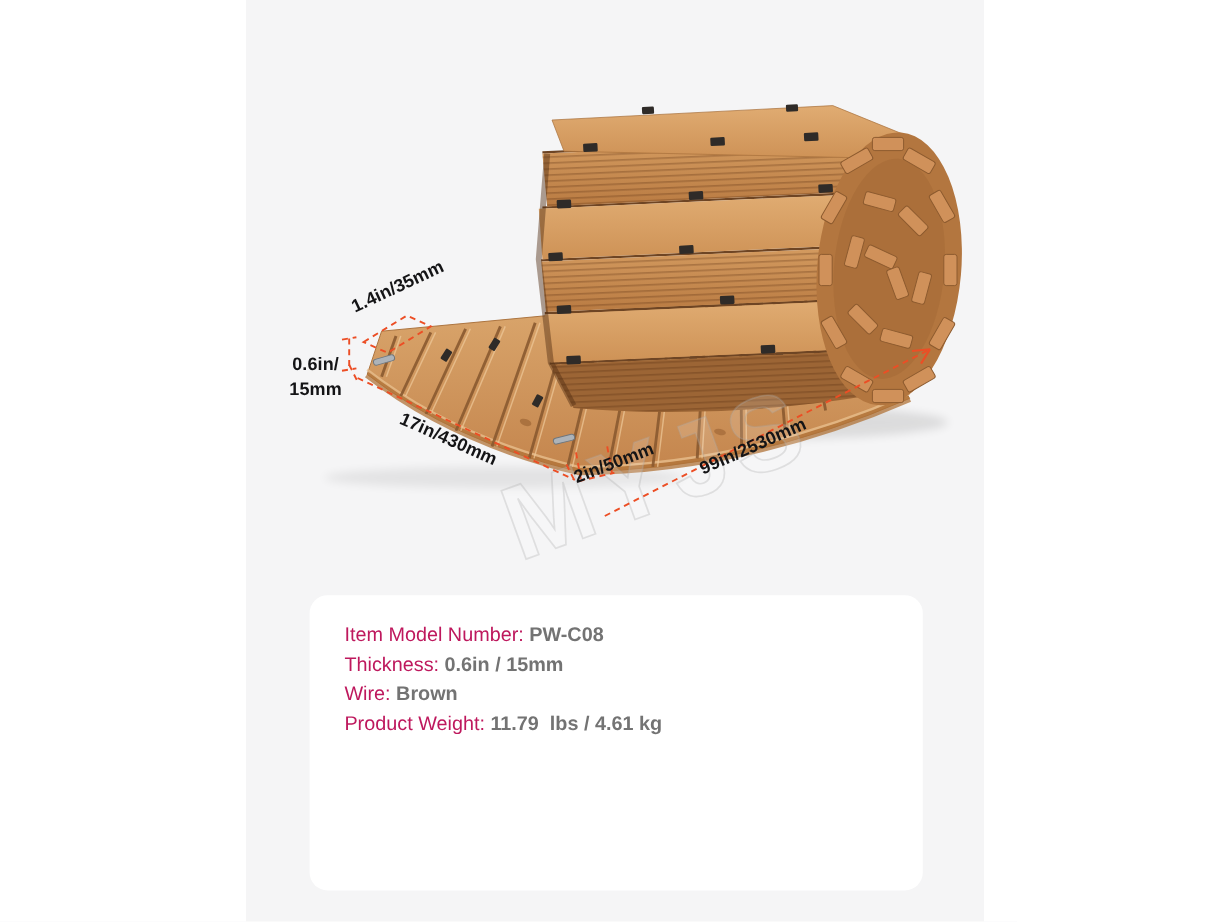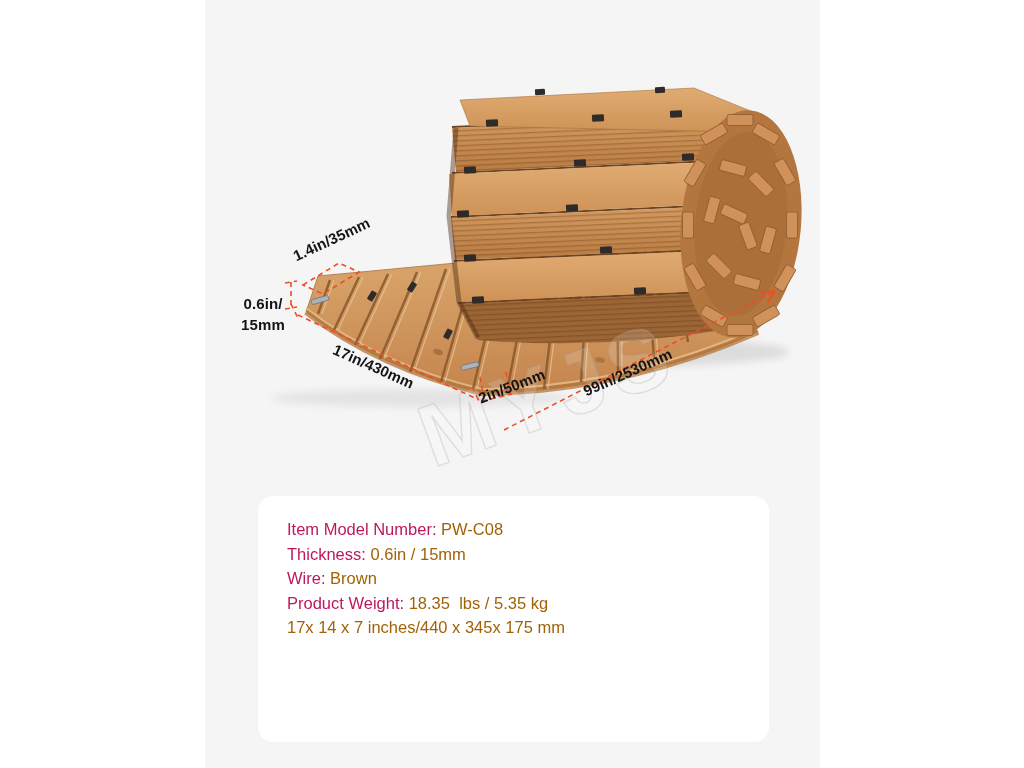--- a/index.html
+++ b/index.html
@@ -14,21 +14,21 @@
   .dim-thickness{left:233px;top:253px;width:60px;text-align:center;line-height:21px;margin-top:40px;}
   .dim-slatw{left:294px;top:248px;transform:rotate(-25deg);}
   .dim-matw{left:334px;top:340px;transform:rotate(24deg);}
   .dim-gap{left:479px;top:390px;transform:rotate(-21deg);}
   .dim-length{left:584px;top:383px;transform:rotate(-24deg);}
 
   
   .spec-card{position:absolute;left:258px;top:496px;width:511px;height:246px;background:#ffffff;border-radius:15px;box-sizing:border-box;padding:21px 20px 0 29px;}
   .spec-row{font-size:16.5px;line-height:24.5px;white-space:nowrap;}
   .lab{color:#be185d;font-weight:400;white-space:pre-wrap;}
-  .val{color:#a16207;font-weight:400;white-space:pre-wrap;}
+  .val{color:#737373;font-weight:700;white-space:pre-wrap;}
 </style>
 </head>
 <body>
 
 <div class="page">
   <div class="content"></div>
 
   <svg class="scene-svg" viewBox="0 0 1024 768" xmlns="http://www.w3.org/2000/svg">
     <defs>
       <linearGradient id="matGrad" x1="0" y1="0" x2="0" y2="1">
@@ -214,16 +214,15 @@
   </div>
   <div class="dim rot dim-slatw">1.4in/35mm</div>
   <div class="dim rot dim-matw">17in/430mm</div>
   <div class="dim rot dim-gap">2in/50mm</div>
   <div class="dim rot dim-length">99in/2530mm</div>
 
   <div class="spec-card">
     <div class="spec-row"><span class="lab">Item Model Number: </span><span class="val">PW-C08</span></div>
     <div class="spec-row"><span class="lab">Thickness: </span><span class="val">0.6in / 15mm</span></div>
     <div class="spec-row"><span class="lab">Wire: </span><span class="val">Brown</span></div>
-    <div class="spec-row"><span class="lab">Product Weight: </span><span class="val">18.35  lbs / 5.35 kg</span></div>
-    <div class="spec-row"><span class="lab"></span><span class="val">17x 14 x 7 inches/440 x 345x 175 mm</span></div>
+    <div class="spec-row"><span class="lab">Product Weight: </span><span class="val">11.79  lbs / 4.61 kg</span></div>
   </div>
 </div>
 
 </body></html>

